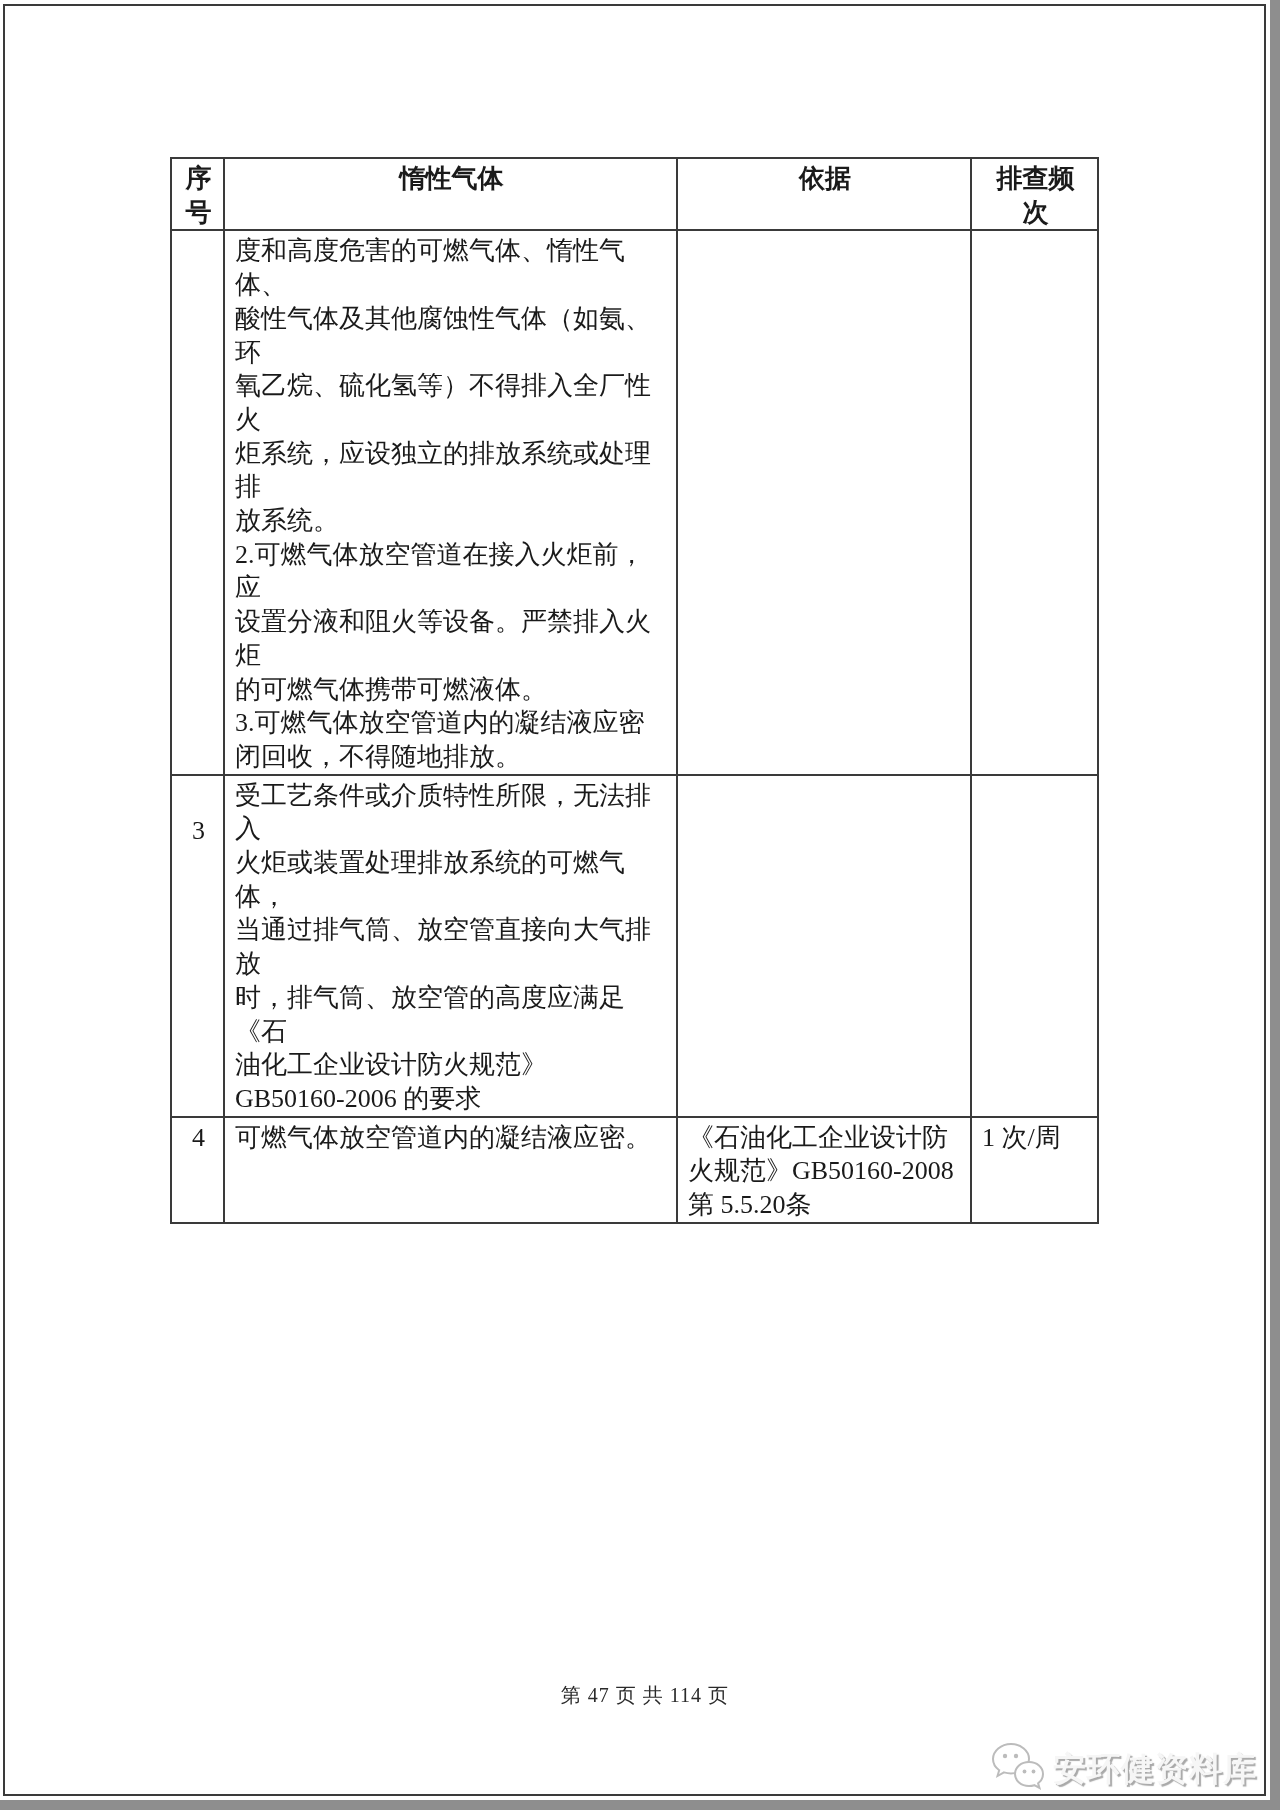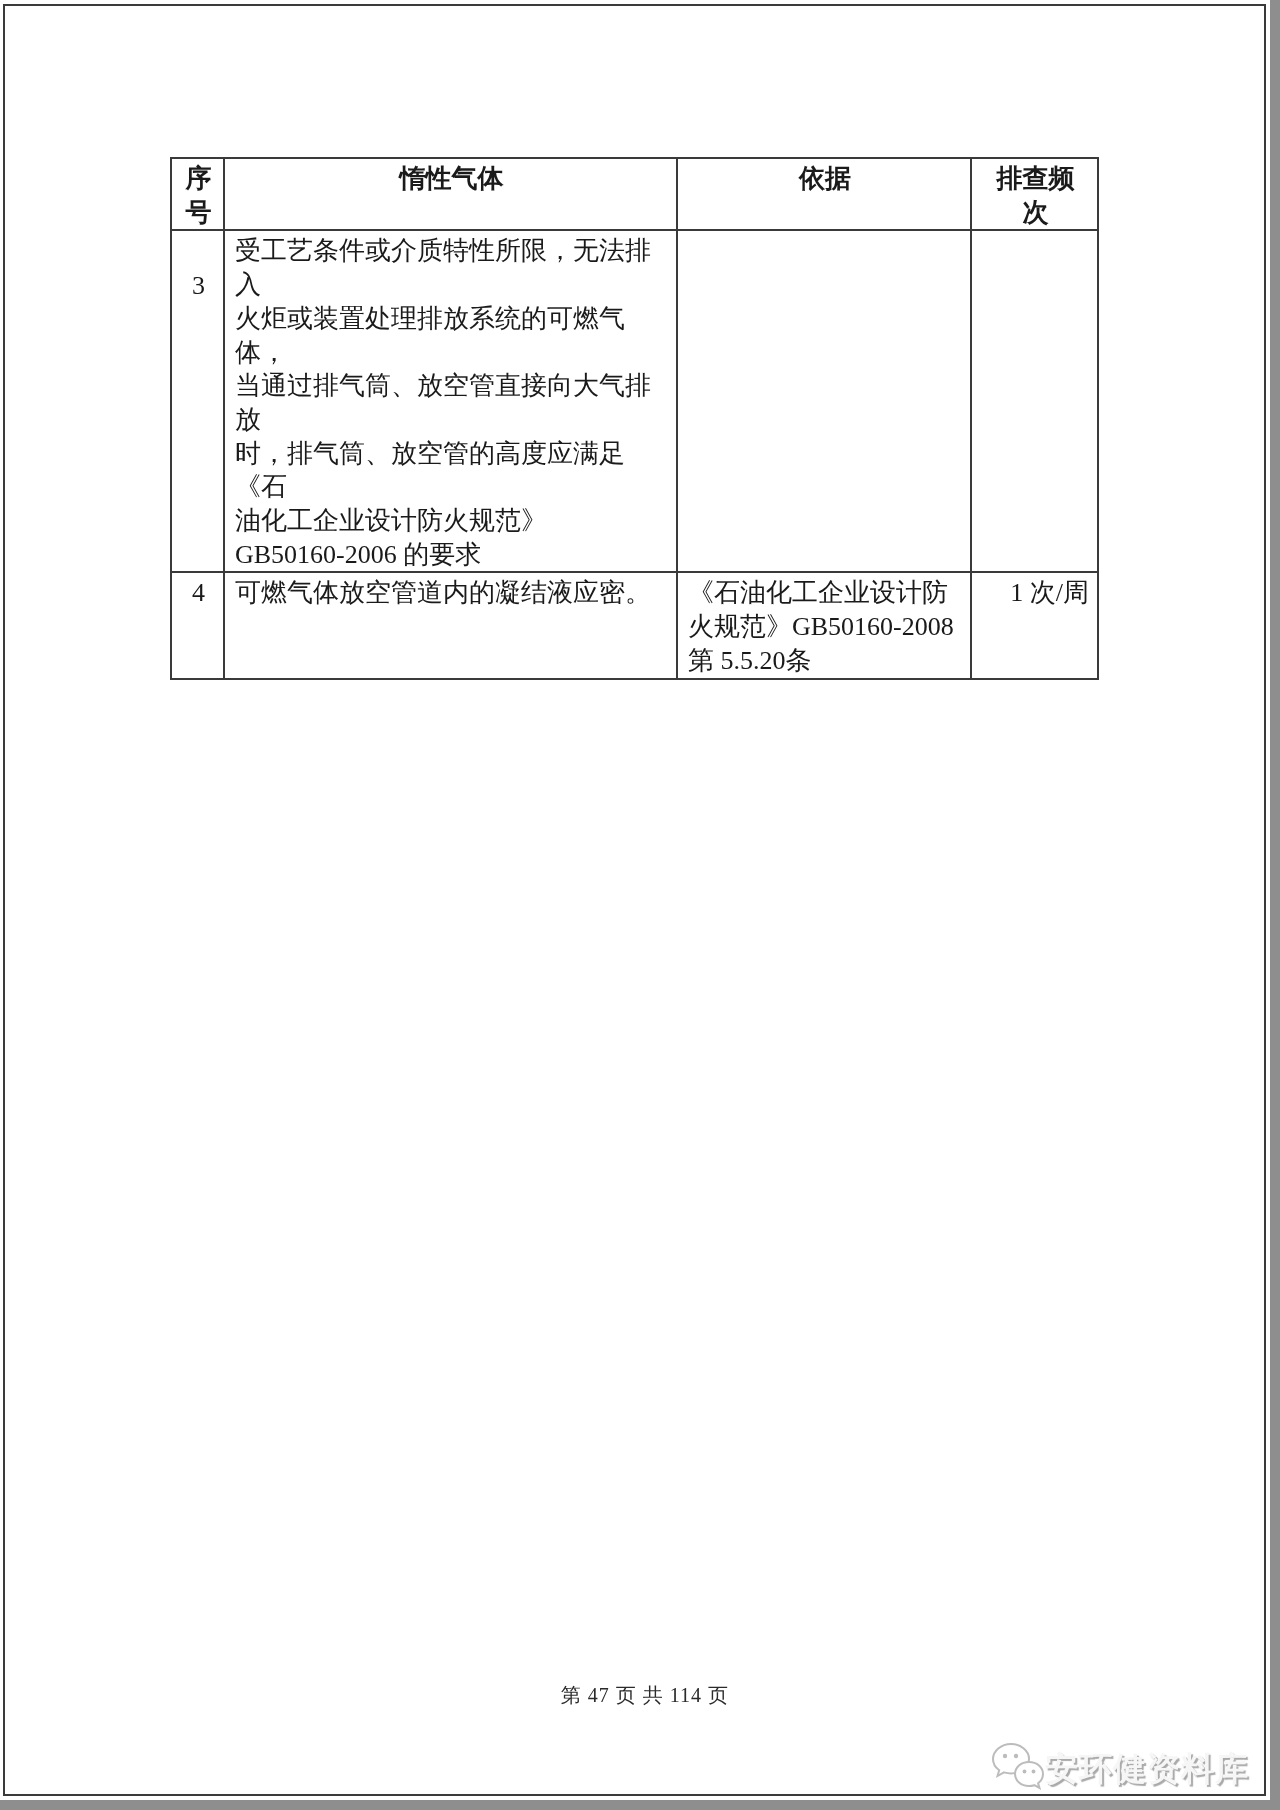--- a/index.html
+++ b/index.html
@@ -30,34 +30,34 @@
   td.hdr{
     vertical-align:middle;text-align:center;
     font-weight:bold;font-size:27px;line-height:32px;
     padding:0;
   }
   td.num{
     text-align:center;padding:2px 2px 0 2px;font-size:26px;
   }
   .pre{white-space:pre-line;}
   td.basis-cell{padding-left:12px;}
-  td.freq-cell{text-align:right;padding-left:2px;padding-right:2px;}
+  td.freq-cell{text-align:left;padding-left:2px;padding-right:2px;}
   .pad-top{padding-top:38px !important;}
   .r-hdr{height:67px;}
   .r2{height:337px;}
   .r3{height:203px;}
   .r4{height:105px;}
   .footer{
     position:absolute;left:0;top:1676px;width:1280px;
     text-align:center;font-size:20px;color:#2a2a2a;
     letter-spacing:1px;
   }
   .watermark{
     position:absolute;left:984px;top:1734px;
-    display:flex;align-items:center;
+    display:flex;align-items:center;gap:8px;
   }
   .wm-text{
     font-size:33px;letter-spacing:1px;
     color:#f6f6f6;
     text-shadow:2px 2px 1px #a9a9a9, -1px -1px 0 #ffffff;
     font-weight:bold;
     white-space:nowrap;
   }
   .wm-icon{display:block;}
 </style>
@@ -74,20 +74,35 @@
       <col style="width:127px">
     </colgroup>
     <tbody>
         <tr class="r-hdr">
       <td class="hdr pre">序
 号</td>
       <td class="hdr">惰性气体</td>
       <td class="hdr">依据</td>
       <td class="hdr pre">排查频
 次</td>
+    </tr>
+    <tr class="r2">
+      <td class="num"></td>
+      <td class="pre">度和高度危害的可燃气体、惰性气体、
+酸性气体及其他腐蚀性气体（如氨、环
+氧乙烷、硫化氢等）不得排入全厂性火
+炬系统，应设独立的排放系统或处理排
+放系统。
+2.可燃气体放空管道在接入火炬前，应
+设置分液和阻火等设备。严禁排入火炬
+的可燃气体携带可燃液体。
+3.可燃气体放空管道内的凝结液应密
+闭回收，不得随地排放。</td>
+      <td class="basis-cell pre"></td>
+      <td class="freq-cell pre"></td>
     </tr>
     <tr class="r3">
       <td class="num pad-top">3</td>
       <td class="pre">受工艺条件或介质特性所限，无法排入
 火炬或装置处理排放系统的可燃气体，
 当通过排气筒、放空管直接向大气排放
 时，排气筒、放空管的高度应满足《石
 油化工企业设计防火规范》
 GB50160-2006 的要求</td>
       <td class="basis-cell pre"></td>

